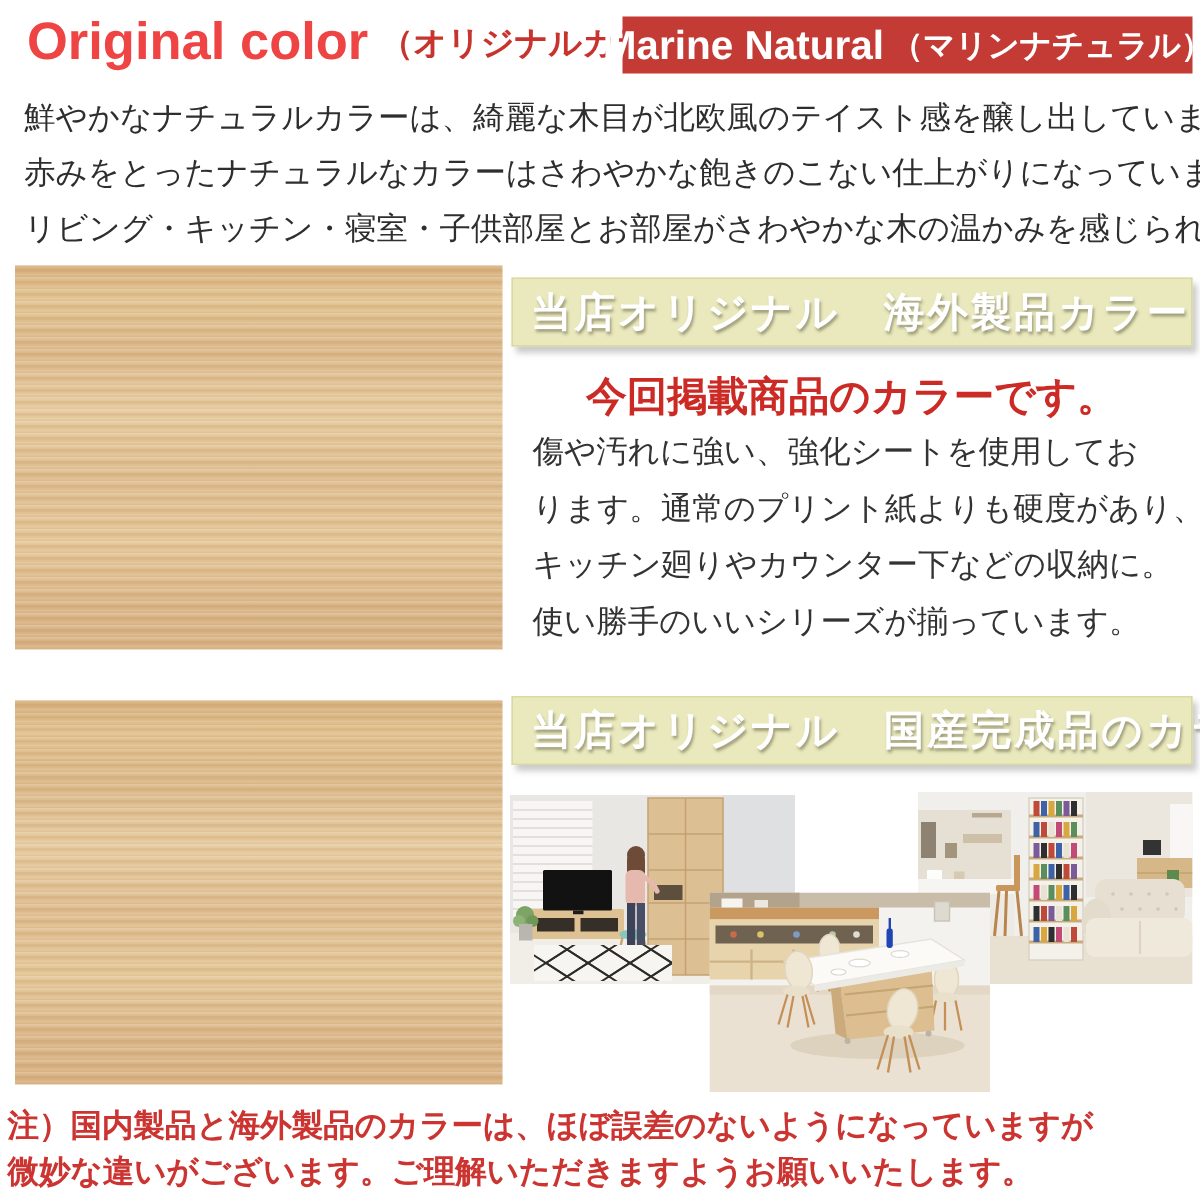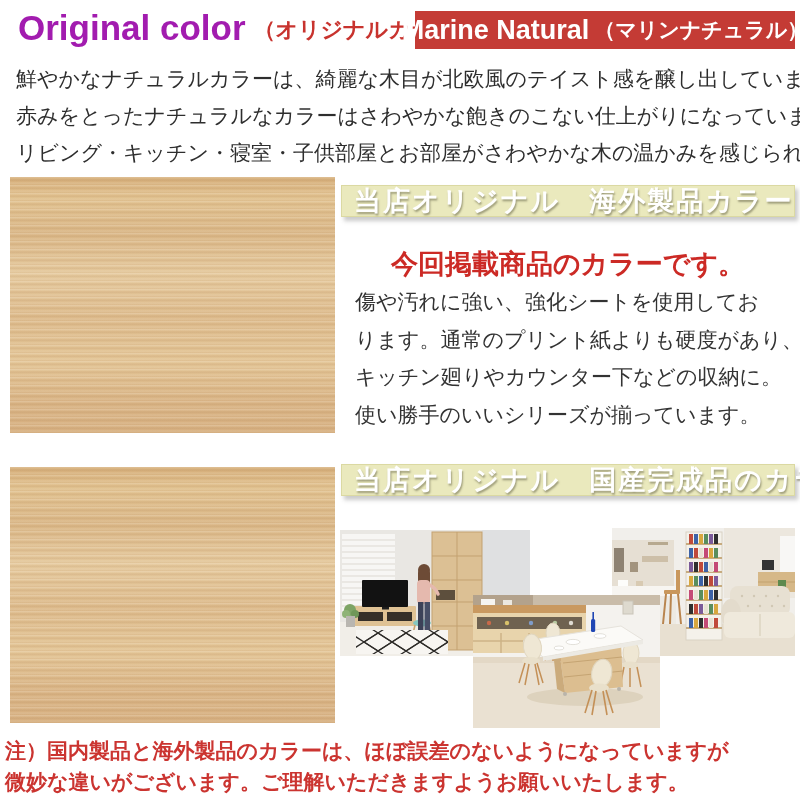--- a/index.html
+++ b/index.html
@@ -4,21 +4,21 @@
 <style>
   html,body { margin:0; padding:0; }
   body {
     width:800px; height:800px; position:relative; overflow:hidden;
     background:#ffffff;
     font-family:"Liberation Sans","DejaVu Sans",sans-serif;
   }
 
   
   .title-row { position:absolute; left:18px; top:8px; white-space:nowrap; }
-  .title-en { color:#a21caf; font-size:35px; font-weight:bold; }
+  .title-en { color:#ef4444; font-size:35px; font-weight:bold; }
   .title-jp { color:#c8332e; font-size:22px; font-weight:600; margin-left:8px; position:relative; top:-3px; }
 
   .color-badge {
     position:absolute; left:415px; top:11px; width:380px; height:38px;
     background:#c43b35; color:#fff;
     display:flex; align-items:center; justify-content:center; gap:5px;
     white-space:nowrap;
   }
   .badge-en { font-size:27px; font-weight:600; }
   .badge-jp { font-size:21px; font-weight:600; }
@@ -36,21 +36,21 @@
         rgba(255,255,255,0.10) 6px, rgba(150,100,55,0.08) 8px),
       linear-gradient(180deg,
         #d7b07c 0%, #e2c391 8%, #dbb888 22%, #e6ca9e 38%,
         #debc8d 55%, #e4c697 72%, #dab586 88%, #d8b283 100%);
   }
   .wood-1 { top:177px; }
   .wood-2 { top:467px; }
 
   
   .khaki-box {
-    position:absolute; left:341px; width:454px; height:32px;
+    position:absolute; left:341px; width:454px; height:46px;
     background:#eae9bd; border:1px solid #dbd9a2;
     box-shadow:3px 4px 4px rgba(140,140,140,0.45);
     color:#ffffff; font-size:27px; font-weight:bold; letter-spacing:2px;
     display:flex; align-items:center; padding-left:12px; box-sizing:border-box;
     text-shadow:1px 2px 2px rgba(118,116,88,0.65);
     white-space:nowrap;
   }
   .box-1 { top:185px; }
   .box-2 { top:464px; }
 

